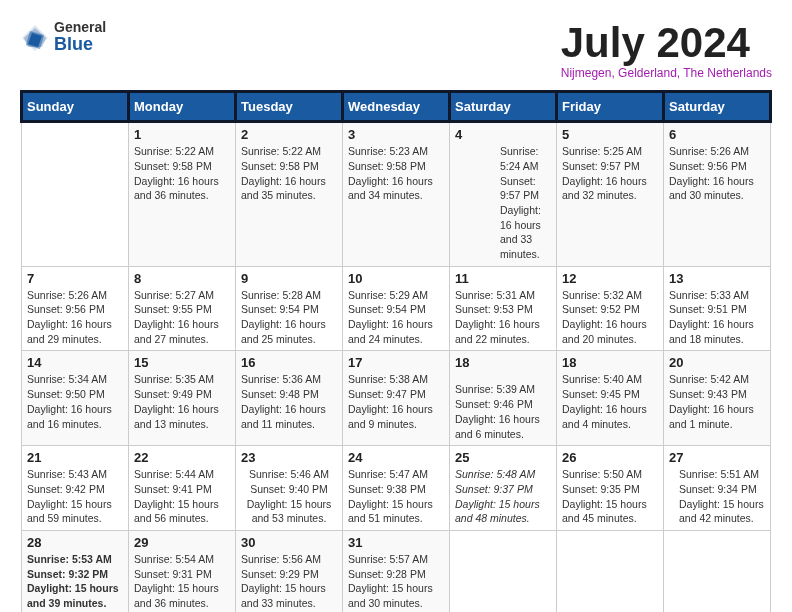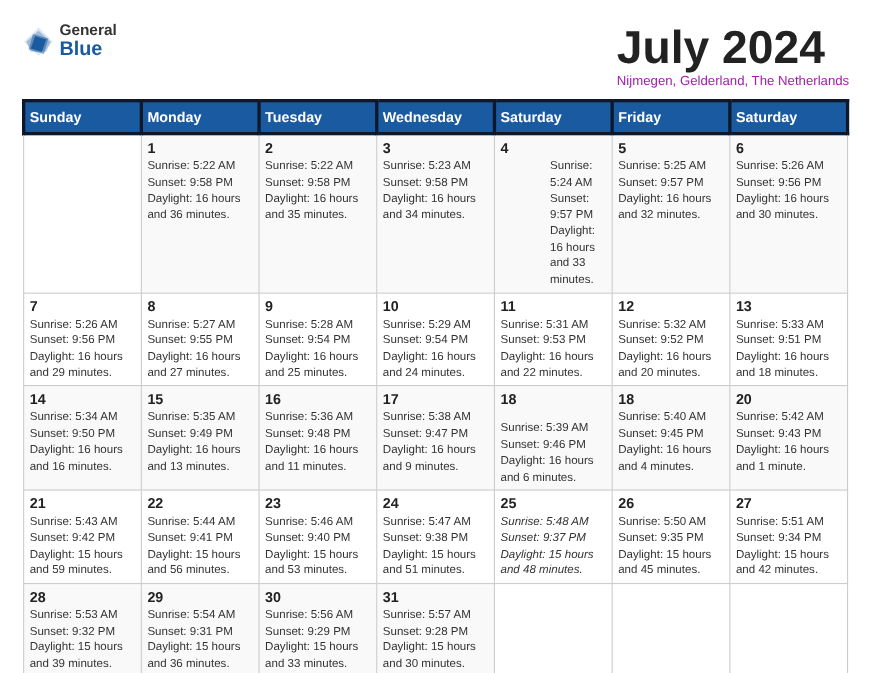--- a/index.html
+++ b/index.html
@@ -286,21 +286,21 @@
         </td>
         <td>
           <span class="day-number">22</span>
           <div class="day-info" style="white-space: pre-line;">Sunrise: 5:44 AM
 Sunset: 9:41 PM
 Daylight: 15 hours
 and 56 minutes.</div>
         </td>
         <td>
           <span class="day-number">23</span>
-          <div class="day-info" style="white-space: pre-line;">Sunrise: 5:46 AM
+          <div class="day-info" style="white-space: pre-line; text-align: center;">Sunrise: 5:46 AM
 Sunset: 9:40 PM
 Daylight: 15 hours
 and 53 minutes.</div>
         </td>
         <td>
           <span class="day-number">24</span>
           <div class="day-info" style="white-space: pre-line;">Sunrise: 5:47 AM
 Sunset: 9:38 PM
 Daylight: 15 hours
 and 51 minutes.</div>
@@ -314,30 +314,30 @@
         </td>
         <td>
           <span class="day-number">26</span>
           <div class="day-info" style="white-space: pre-line;">Sunrise: 5:50 AM
 Sunset: 9:35 PM
 Daylight: 15 hours
 and 45 minutes.</div>
         </td>
         <td>
           <span class="day-number">27</span>
-          <div class="day-info" style="white-space: pre-line;">Sunrise: 5:51 AM
+          <div class="day-info" style="white-space: pre-line; margin-left: 10px;">Sunrise: 5:51 AM
 Sunset: 9:34 PM
 Daylight: 15 hours
 and 42 minutes.</div>
         </td>
       </tr>
       <tr>
         <td>
           <span class="day-number">28</span>
-          <div class="day-info" style="white-space: pre-line;">Sunrise: 5:53 AM
+          <div class="day-info" style="white-space: pre-line; font-weight: bold;">Sunrise: 5:53 AM
 Sunset: 9:32 PM
 Daylight: 15 hours
 and 39 minutes.</div>
         </td>
         <td>
           <span class="day-number">29</span>
           <div class="day-info" style="white-space: pre-line;">Sunrise: 5:54 AM
 Sunset: 9:31 PM
 Daylight: 15 hours
 and 36 minutes.</div>

